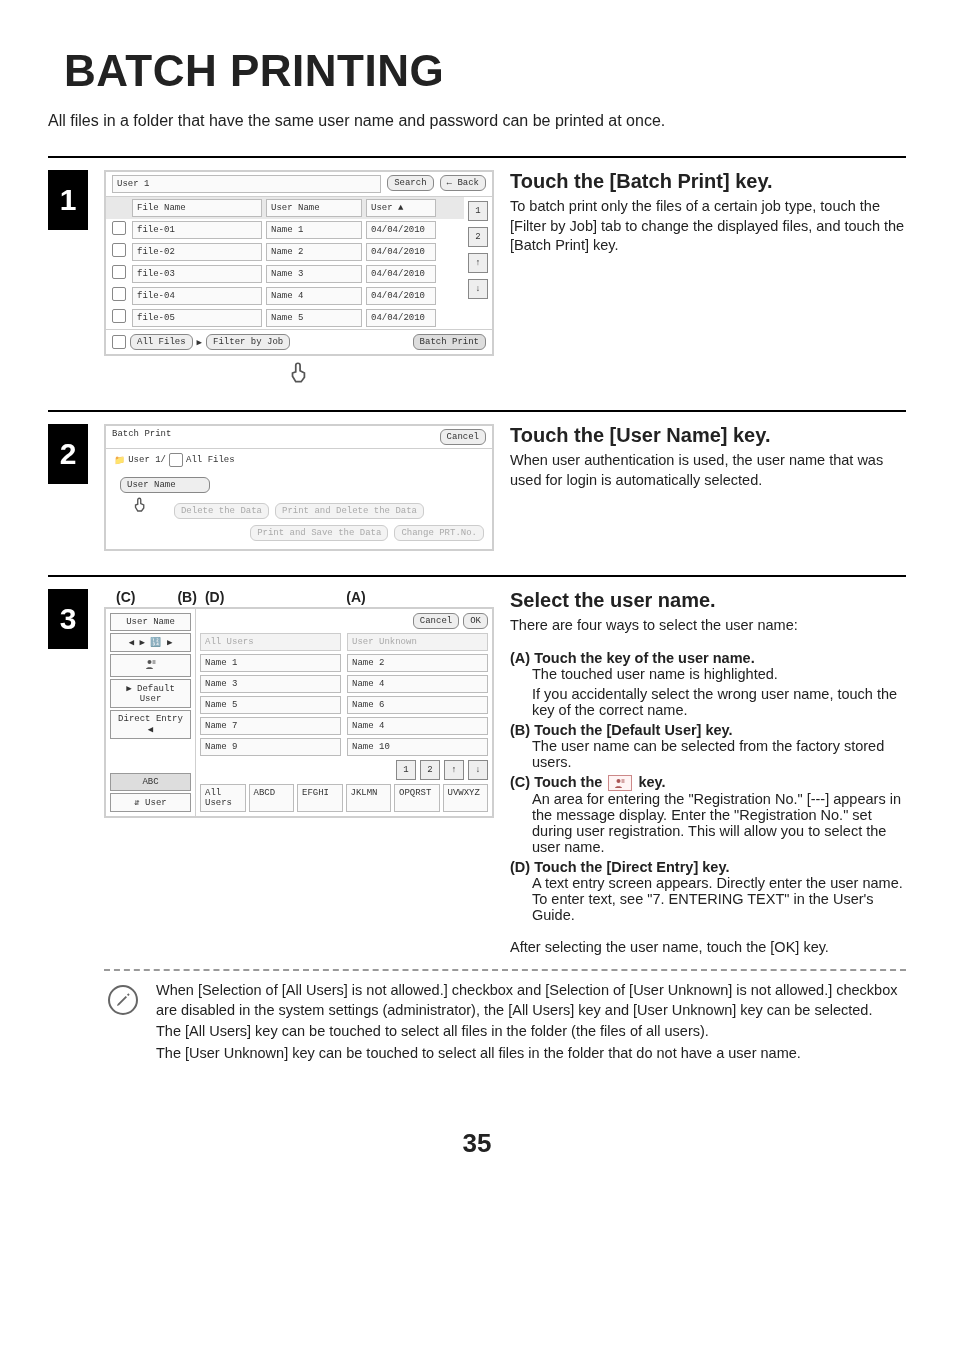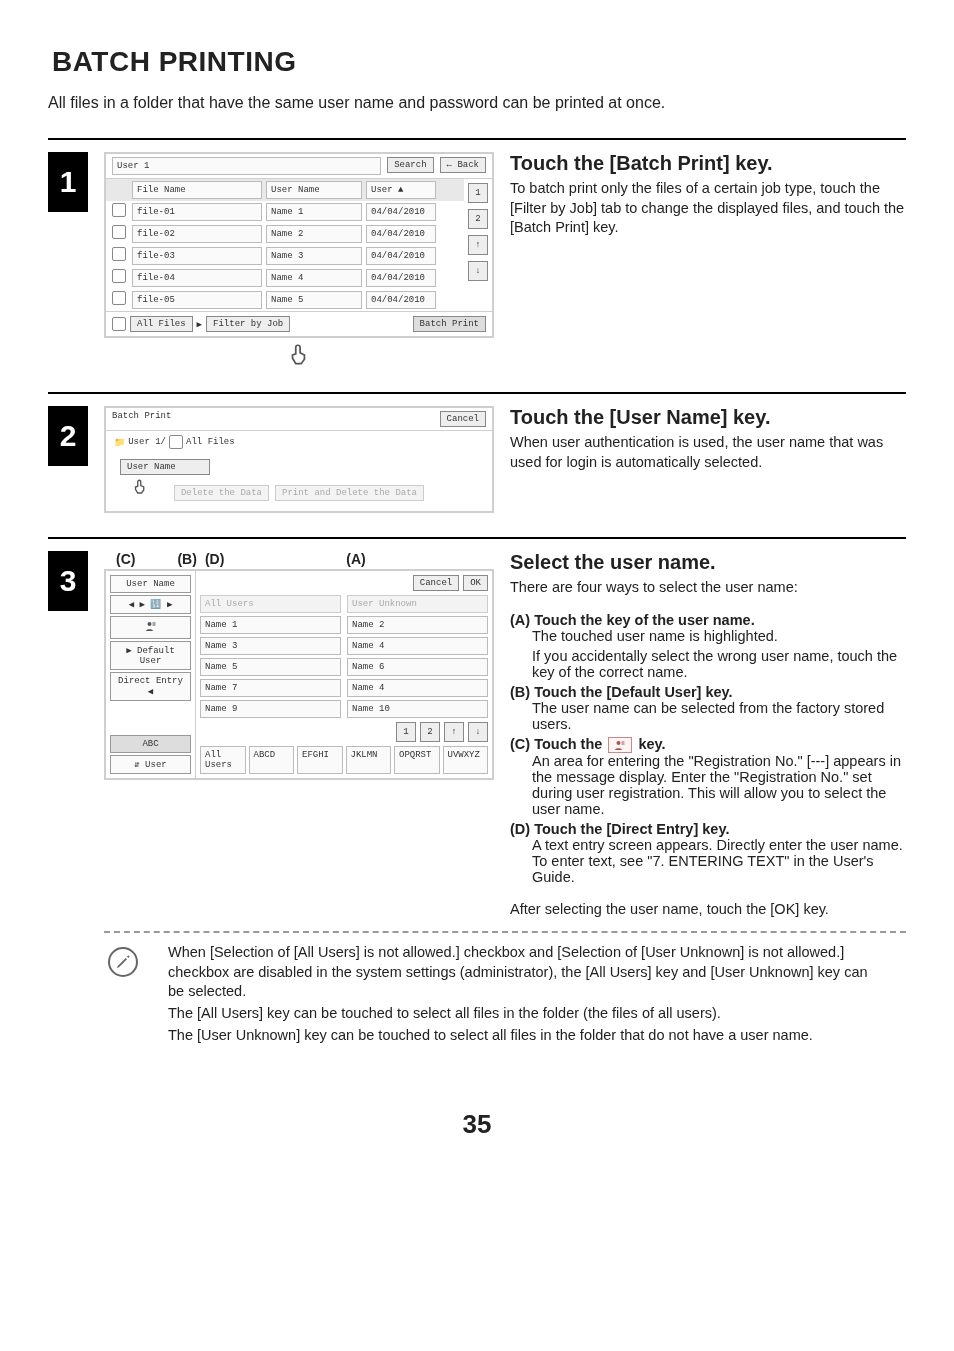--- a/index.html
+++ b/index.html
@@ -1,31 +1,31 @@
 <!DOCTYPE html>
 <html><head>
 <meta charset="utf-8">
 <style>
   :root { --rule:#000; --lightgrey:#cfcfcf; --midgrey:#a0a0a0; --panel:#f2f2f2; }
   * { box-sizing:border-box; }
   body { font-family:Arial,Helvetica,sans-serif; font-size:14.5px; color:#222; margin:0; padding:46px 48px 40px; width:954px; }
-  h1 { font-size:28px; font-weight:900; letter-spacing:.5px; margin:0 4px 6px; }
+  h1 { font-size:44px; font-weight:900; letter-spacing:.5px; margin:0 16px 6px; }
   .intro { margin:16px 0 26px; font-size:16px; }
 
   
   .step-sep { border:0; border-top:2px solid var(--rule); margin:0; }
   .step { display:grid; grid-template-columns:40px 390px 1fr; column-gap:16px; padding:12px 0 24px; }
   .num { background:#000; color:#fff; font-size:30px; font-weight:900; display:flex; align-items:center; justify-content:center; height:60px; }
   .step h2 { font-size:20px; font-weight:900; margin:0 0 4px; }
   .step p  { margin:0 0 4px; line-height:1.35; }
 
   
   .scr { border:2px solid var(--lightgrey); background:#fff; font-family:"Courier New",monospace; font-size:9px; color:#333; }
   .scr .titlebar { display:flex; align-items:flex-start; padding:3px 6px; border-bottom:1px solid var(--lightgrey); gap:6px; }
-  .scr .btn { border:1px solid #888; background:#eee; padding:2px 6px; border-radius:0; }
+  .scr .btn { border:1px solid #888; background:#eee; padding:2px 6px; border-radius:6px; }
   .scr .btn.dark { background:#ddd; }
   .scr .cell { border:1px solid #bbb; padding:3px 4px; background:#fafafa; }
   .scr .gridrow { display:grid; grid-template-columns:16px 130px 96px 70px; gap:4px; padding:2px 6px; }
   .scr .hdr { background:#e8e8e8; font-weight:normal; }
   .scr .glyph { width:14px;height:14px;display:inline-block;border:1px solid #888;border-radius:2px;background:#fff;position:relative; }
   .scr .side { display:flex; flex-direction:column; gap:6px; padding:4px; }
   .scr .pg { width:20px;height:20px;border:1px solid #888;background:#eee;display:flex;align-items:center;justify-content:center; }
   .scr .footer { display:flex; gap:4px; padding:4px 6px; border-top:1px solid var(--lightgrey); justify-content:space-between; align-items:center; }
   .scr .dis { color:#aaa; border-color:#ccc; background:#f3f3f3; }
   .pointer { margin:4px auto 0; width:26px;height:26px; }
@@ -43,21 +43,21 @@
   
   .opts dt { font-weight:700; margin-top:4px; }
   .opts dd { margin:0 0 4px 22px; }
   .inline-key { display:inline-flex; align-items:center; justify-content:center; width:24px;height:16px; border:1px solid #c88; background:#fff4f4; margin:0 2px; vertical-align:middle; }
   .inline-key svg { width:12px;height:12px; }
 
   
   .dash-sep { border:0; border-top:2px dashed #999; margin:8px 0 10px; }
   .note { display:grid; grid-template-columns:34px 1fr; column-gap:10px; padding:0 4px; }
   .note .icon { width:30px;height:30px;border:2px solid #666;border-radius:50%;display:flex;align-items:center;justify-content:center;margin-top:4px; }
-  .note p { margin:0 16px 2px; line-height:1.35; }
+  .note p { margin:0 4px 2px; line-height:1.35; }
 
   .pagenum { text-align:center; font-size:26px; font-weight:900; margin-top:38px; }
 </style>
 </head>
 <body>
 
 <h1>BATCH PRINTING</h1>
 <p class="intro">All files in a folder that have the same user name and password can be printed at once.</p>
 
 <hr class="step-sep">
@@ -162,20 +162,24 @@
           <span style="position:absolute;left:10px;top:18px">
             <svg width="18" height="18" viewBox="0 0 24 24">
                 <path fill="none" stroke="#555" stroke-width="1.8" d="M9 11V5a2 2 0 014 0v5l4 2v4l-3 4H9l-3-5v-3z"></path>
               </svg>
           </span>
         </div>
       </div>
       <div style="display:flex;gap:6px;justify-content:center;padding:4px 8px">
         <span class="btn dis">Delete the Data</span>
         <span class="btn dis">Print and Delete the Data</span>
+      </div>
+      <div style="display:flex;gap:6px;justify-content:flex-end;padding:2px 8px">
+        <span class="btn dis">Print and Save the Data</span>
+        <span class="btn dis">Change PRT.No.</span>
       </div>
     </div>
   </div>
 
   <div>
     <h2>Touch the [User Name] key.</h2>
     <p>When user authentication is used, the user name that was used for login is automatically selected.</p>
   </div>
 </div>
 

